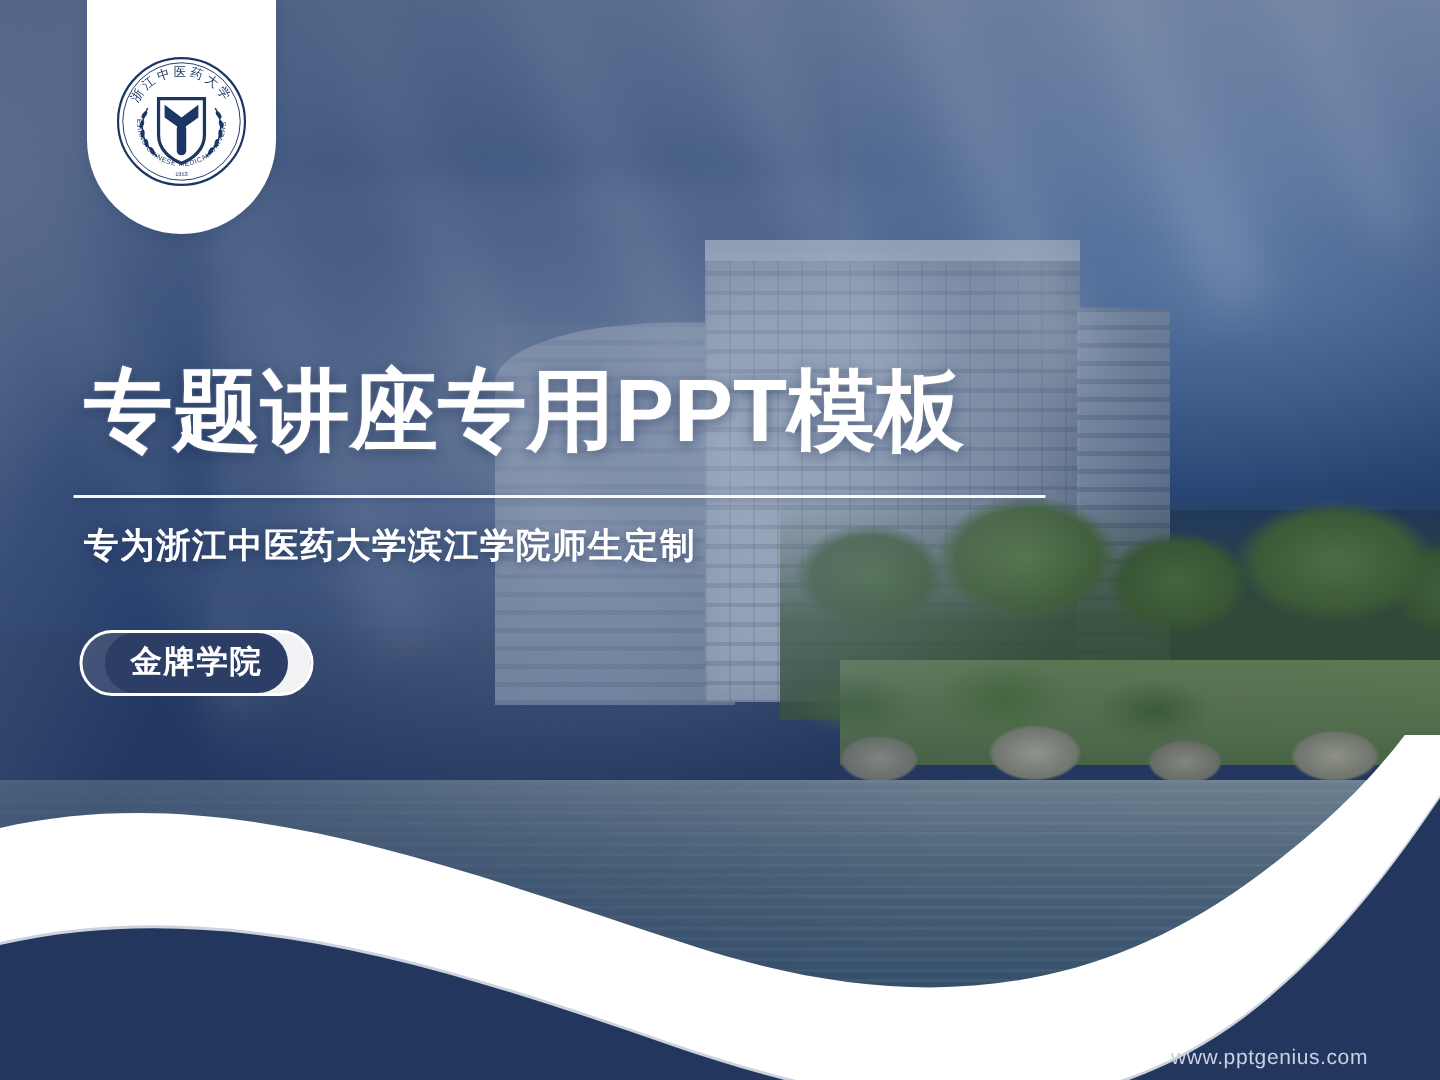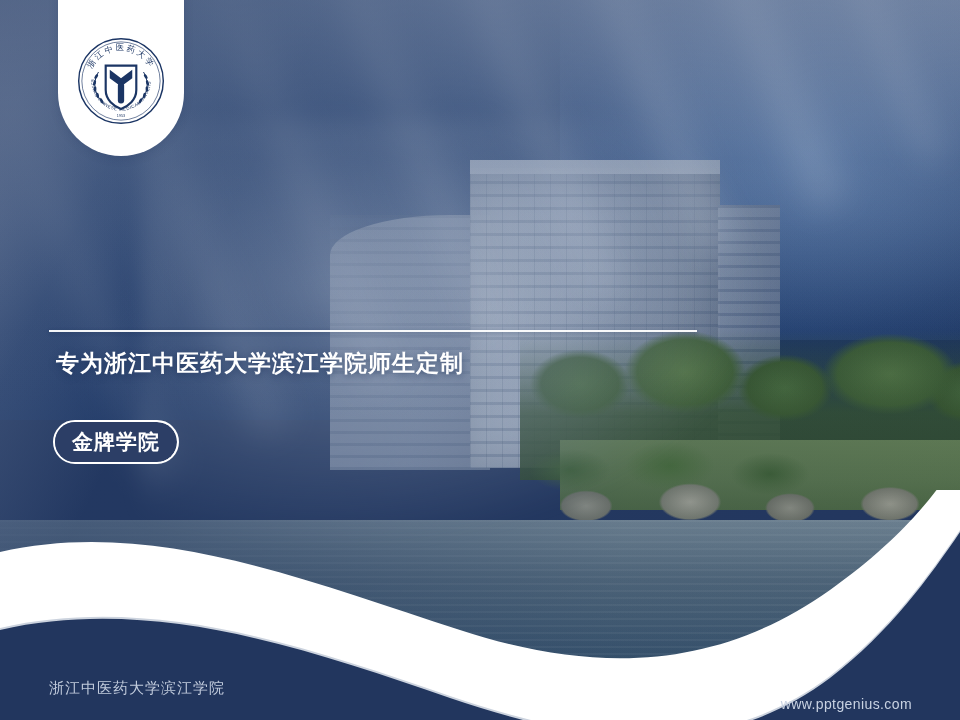--- a/index.html
+++ b/index.html
@@ -177,21 +177,21 @@
     position:absolute; left:53px; top:420px; height:44px;
     display:flex; align-items:center;
     border:2px solid #ffffff; border-radius:22px;
     background: linear-gradient(90deg, rgba(255,255,255,.10) 0%, rgba(255,255,255,.10) 45%, rgba(255,255,255,.93) 45%, rgba(255,255,255,.93) 100%);
     padding:0; overflow:hidden;
   }
   .badge-chip {
     background:#2c3e66; color:#ffffff;
     font-size:21px; font-weight:bold; letter-spacing:1px;
     padding:0 17px; height:40px; line-height:40px; border-radius:20px;
-    margin:0; white-space:nowrap;
+    margin:15px; white-space:nowrap;
   }
   .badge-name {
     color:#ffffff; font-size:21px; font-weight:bold; letter-spacing:1px;
     padding:0 22px 0 18px; white-space:nowrap;
     text-shadow:0 1px 3px rgba(20,40,80,.35);
   }
 
   
   .waves { position:absolute; left:0; bottom:0; width:960px; height:230px; }
 
@@ -280,23 +280,23 @@
         <ellipse cx="71.6" cy="72" rx="3.1" ry="1.5" transform="rotate(118 71.6 72)"></ellipse>
       </g>
 
       <path d="M33,33 L67,33 L67,60 C67,71 58,78 50,81 C42,78 33,71 33,60 Z" fill="none" stroke="#1b3564" stroke-width="2.4"></path>
       <path d="M37.5,37.5 L50,47 L62.5,37.5 L62.5,47 L50,56 L37.5,47 Z" fill="#1b3564"></path>
       <rect x="46.5" y="52" width="7" height="23" rx="3.3" fill="#1b3564"></rect>
       <text x="50" y="90" font-size="4.2" fill="#1b3564" text-anchor="middle" font-family="'Liberation Sans',sans-serif">1953</text>
     </svg>
   </div>
 
+  <div class="title">专题讲座专用PPT模板</div>
   <div class="divider"></div>
   <div class="subtitle">专为浙江中医药大学滨江学院师生定制</div>
 
   <div class="badge">
     <span class="badge-chip">金牌学院</span>
   </div>
 
-  <div class="foot-left">浙江中医药大学滨江学院</div>
   <div class="foot-right">www.pptgenius.com</div>
 
 </div>
 
 </body></html>

